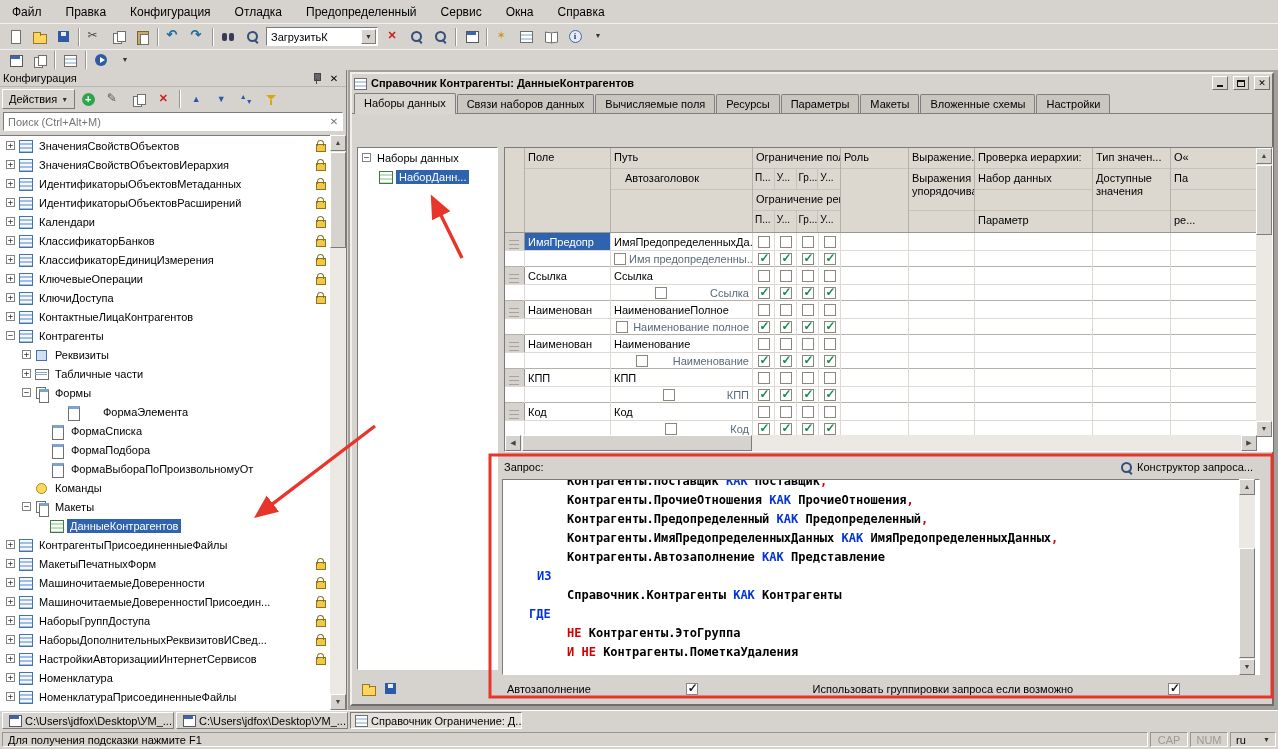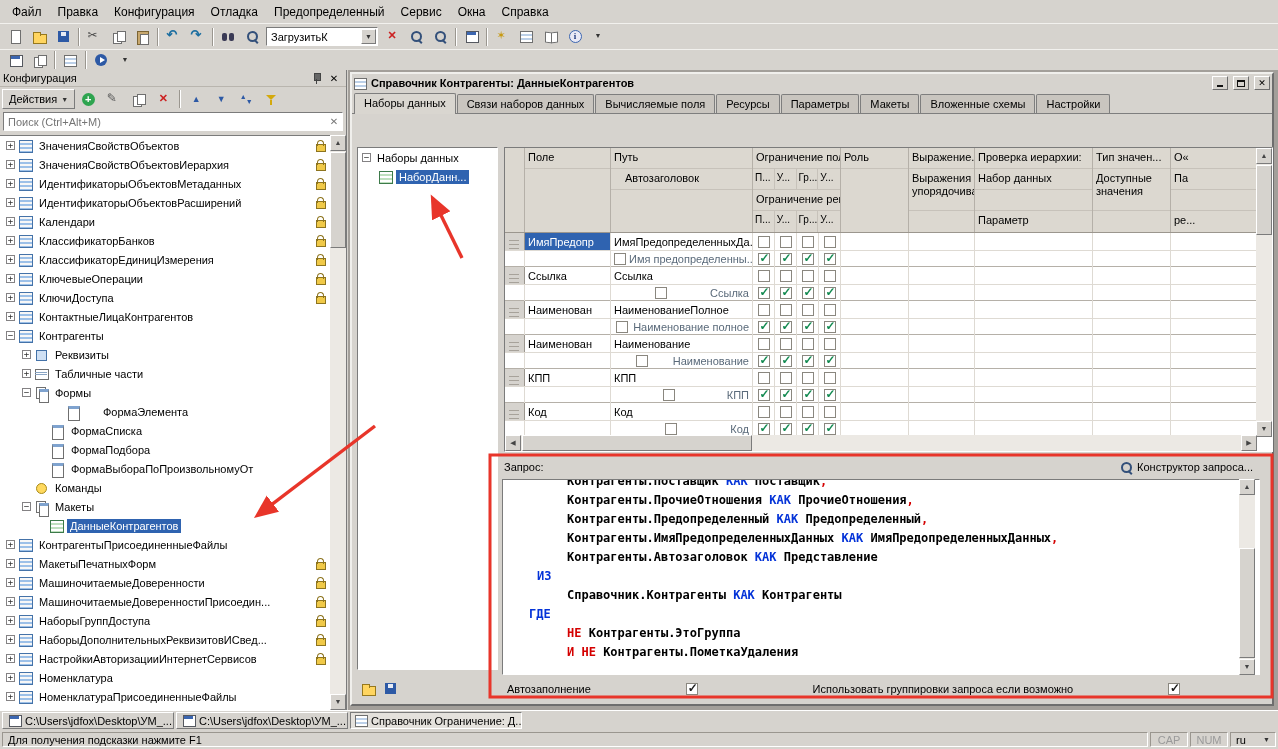--- a/index.html
+++ b/index.html
@@ -1,20 +1,20 @@
 <!DOCTYPE html>
 <html><head>
 <meta charset="utf-8">
 <style>
   *{margin:0;padding:0;box-sizing:border-box;}
   html,body{width:1278px;height:749px;}
   body{position:relative;font-family:"Liberation Sans",sans-serif;font-size:11px;color:#000;background:#d6d3ce;overflow:hidden;}
 
   
-  #menubar{height:23px;display:flex;align-items:center;padding-left:4px;background:#d6d3ce;}
+  #menubar{height:23px;display:flex;align-items:center;padding-left:4px;background:#d6d3ce;gap:8px;}
   .menu-item{padding:3px 8px;font-size:12px;cursor:default;}
   .tbar{display:flex;align-items:center;background:#d6d3ce;padding:1px 3px;border-top:1px solid #f2f1ee;}
   #toolbar-main{height:26px;}
   #toolbar-2{height:21px;}
   .tbtn{width:24px;height:21px;display:flex;align-items:center;justify-content:center;border:1px solid transparent;cursor:default;flex:none;}
   .tsep{width:1px;height:18px;background:#9a968f;margin:0 3px;box-shadow:1px 0 0 #fff;flex:none;}
   .combo{width:112px;height:19px;background:#fff;display:flex;align-items:center;margin:0 2px;border:1px solid;border-color:#7b7b7b #fff #fff #7b7b7b;}
   .combo-text{flex:1;padding:0 4px;font-size:11px;}
   .combo-btn{width:15px;height:15px;margin-right:1px;background:#d6d3ce;border:1px solid;border-color:#fff #7b7b7b #7b7b7b #fff;font-size:7px;text-align:center;line-height:13px;color:#333;}
 
@@ -952,21 +952,21 @@
         <span id="query-constructor">
           <span class="i i-magnifier"></span>
           <span>Конструктор запроса...</span>
         </span>
       </div>
       <div id="query-box">
           <div class="qline cut" style="padding-left: 38px;"><span class="tk-id">Контрагенты.Поставщик </span><span class="tk-kw">КАК</span><span class="tk-id"> Поставщик</span><span class="tk-p">,</span></div>
           <div class="qline" style="padding-left: 38px;"><span class="tk-id">Контрагенты.ПрочиеОтношения </span><span class="tk-kw">КАК</span><span class="tk-id"> ПрочиеОтношения</span><span class="tk-p">,</span></div>
           <div class="qline" style="padding-left: 38px;"><span class="tk-id">Контрагенты.Предопределенный </span><span class="tk-kw">КАК</span><span class="tk-id"> Предопределенный</span><span class="tk-p">,</span></div>
           <div class="qline" style="padding-left: 38px;"><span class="tk-id">Контрагенты.ИмяПредопределенныхДанных </span><span class="tk-kw">КАК</span><span class="tk-id"> ИмяПредопределенныхДанных</span><span class="tk-p">,</span></div>
-          <div class="qline" style="padding-left: 38px;"><span class="tk-id">Контрагенты.Автозаголовок </span><span class="tk-kw">КАК</span><span class="tk-id"> Представление</span></div>
+          <div class="qline" style="padding-left: 38px;"><span class="tk-id">Контрагенты.Автозаполнение </span><span class="tk-kw">КАК</span><span class="tk-id"> Представление</span></div>
           <div class="qline" style="padding-left: 8px;"><span class="tk-kw">ИЗ</span></div>
           <div class="qline" style="padding-left: 38px;"><span class="tk-id">Справочник.Контрагенты </span><span class="tk-kw">КАК</span><span class="tk-id"> Контрагенты</span></div>
           <div class="qline" style="padding-left: 0px;"><span class="tk-kw">ГДЕ</span></div>
           <div class="qline" style="padding-left: 38px;"><span class="tk-op">НЕ</span><span class="tk-id"> Контрагенты.ЭтоГруппа</span></div>
           <div class="qline" style="padding-left: 38px;"><span class="tk-op">И НЕ</span><span class="tk-id"> Контрагенты.ПометкаУдаления</span></div>
         </div>
       <div id="q-vsb" class="vsb">
         <span class="sbtn" style="top:0;left:0;">▲</span>
         <span class="sthumb" style="bottom:17px;left:0;width:16px;height:110px;"></span>
         <span class="sbtn" style="bottom:0;left:0;">▼</span>

